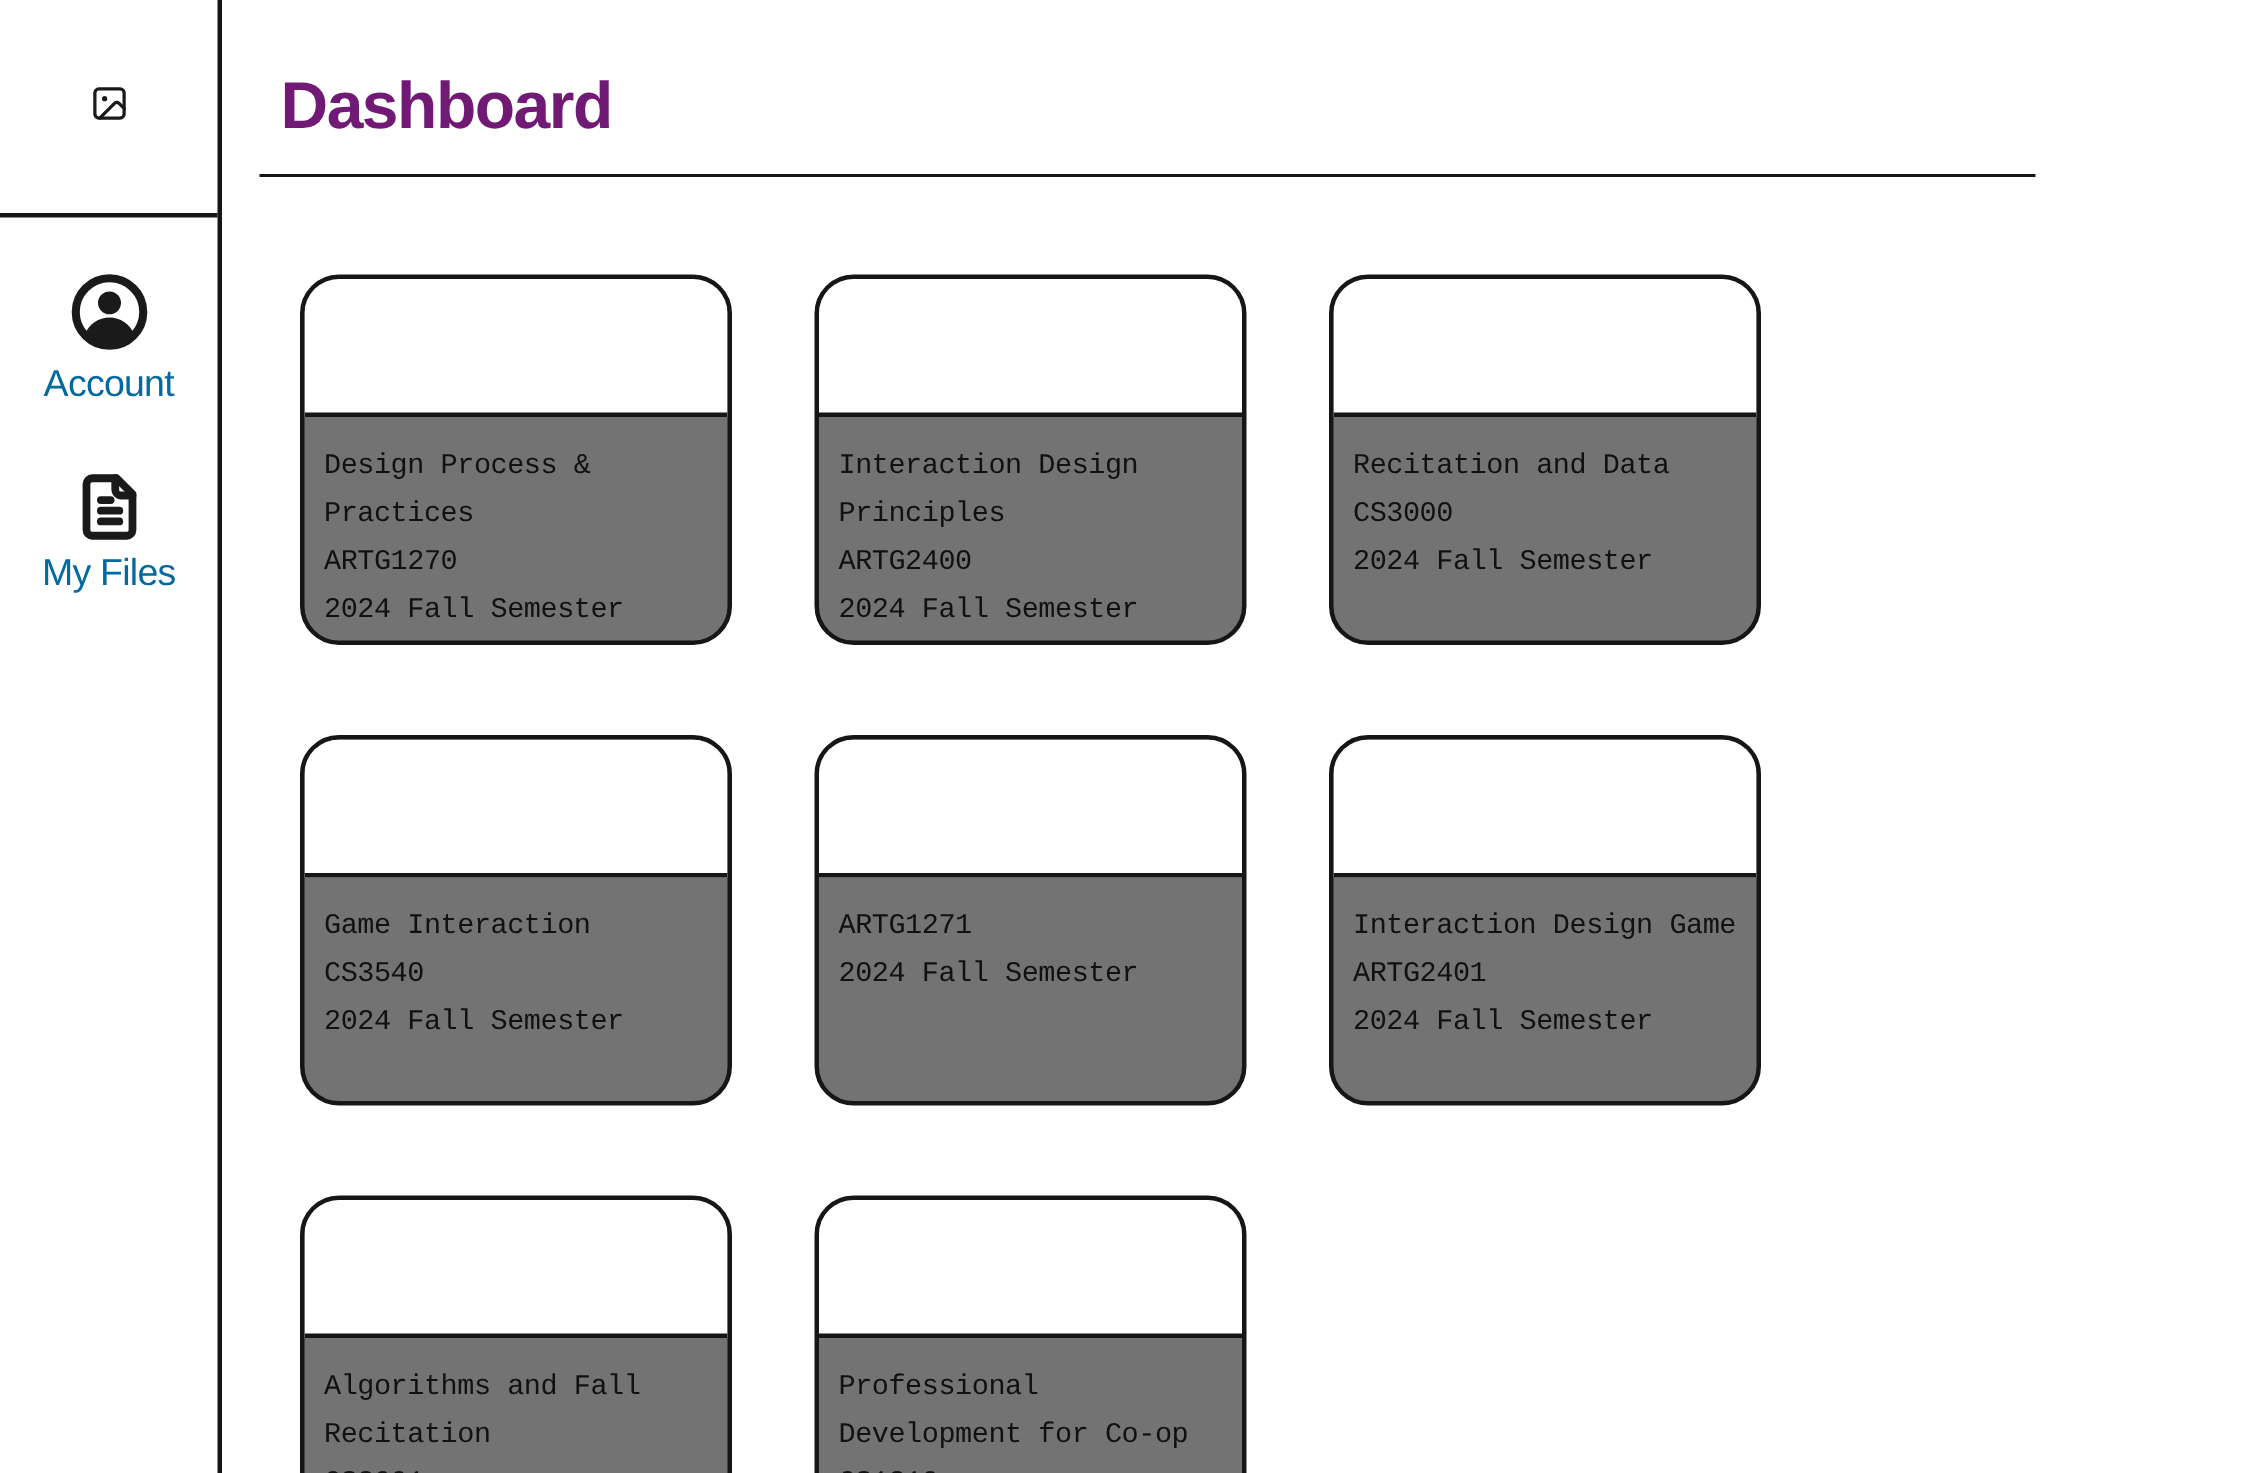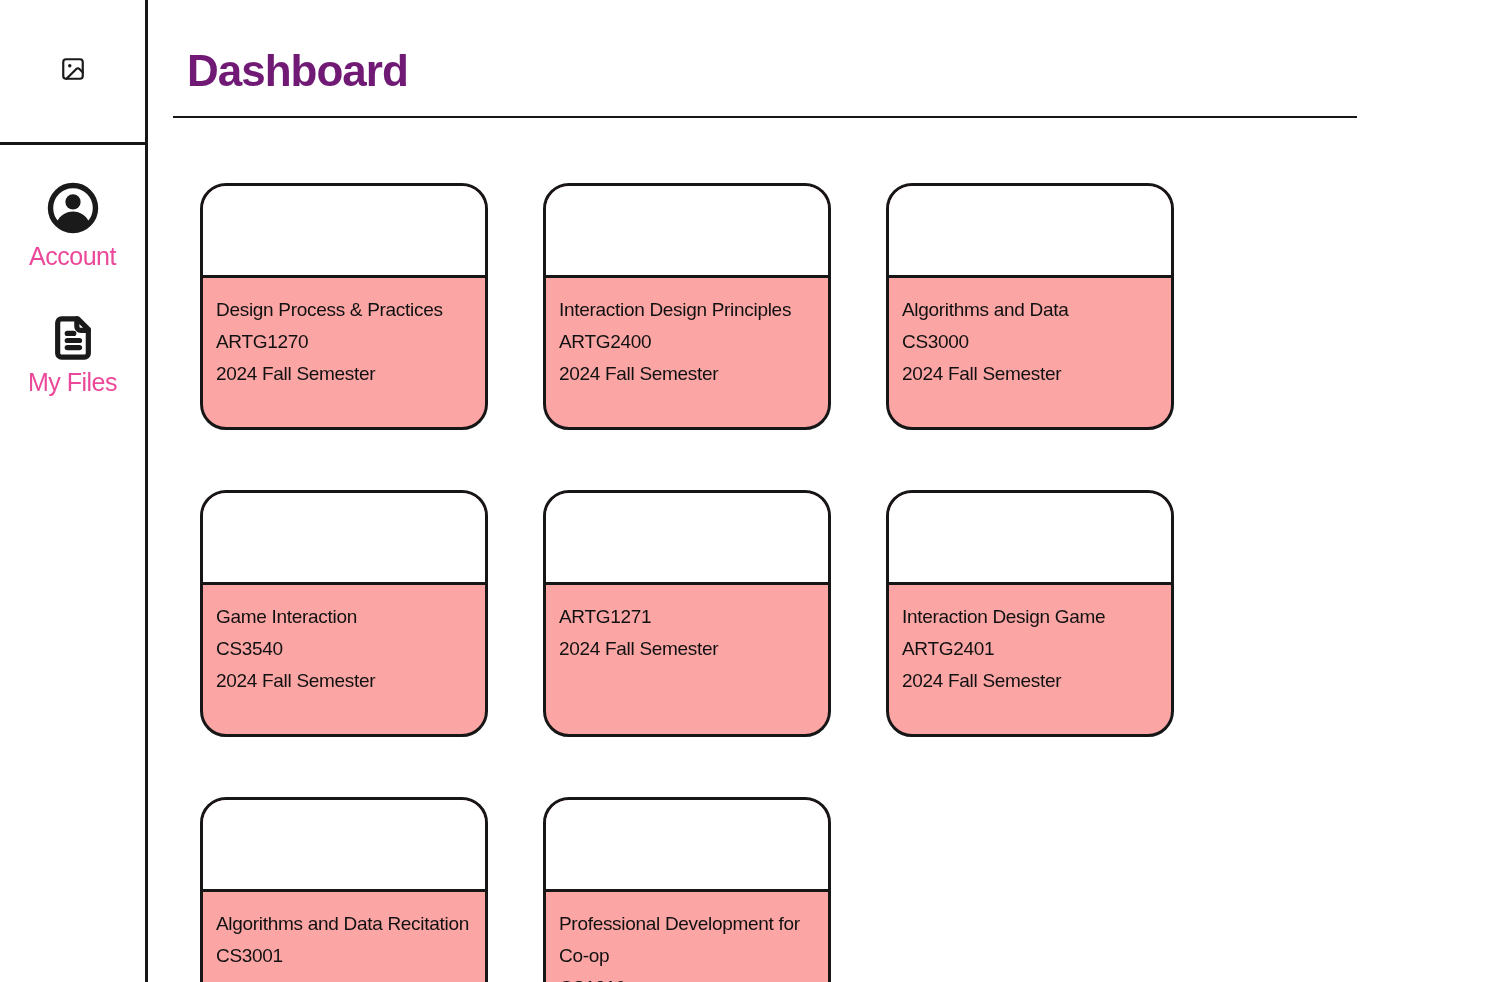--- a/index.html
+++ b/index.html
@@ -27,21 +27,21 @@
   .nav { display: flex; flex-direction: column; align-items: center; }
   .nav-item {
     display: flex; flex-direction: column; align-items: center;
     cursor: pointer;
   }
   .nav-item .icon { display: flex; align-items: center; justify-content: center; }
   .nav-label {
     margin-top: 7px;
     font-size: 25px;
     letter-spacing: -0.5px;
-    color: #ec4899;
+    color: #0369a1;
     white-space: nowrap;
   }
   .nav-item-account { margin-top: 36px; }
   .nav-item-files   { margin-top: 44px; text-align: center; }
   .nav-item-courses { margin-top: 40px; }
 
   
   .main {
     position: absolute; left: 148px; top: 0;
     width: 1364px; height: 982px;
@@ -65,24 +65,25 @@
     position: absolute; left: 52px; top: 183px;
     display: grid;
     grid-template-columns: repeat(3, 288px);
     grid-auto-rows: 247px;
     column-gap: 55px;
     row-gap: 60px;
   }
   .course-card {
     border: 3px solid #161616;
     border-radius: 26px;
-    background: #fca5a5;
+    background: #737373;
     display: flex; flex-direction: column;
     overflow: hidden;
     cursor: pointer;
+    font-family: Liberation Mono, monospace;
   }
   .card-image {
     height: 92px;
     flex: 0 0 92px;
     border-bottom: 3px solid #161616;
     background: #ffffff;
   }
   .card-body {
     padding: 16px 10px 0 13px;
     font-size: 19px;
@@ -157,21 +158,21 @@
       <div class="card-body">
         <div>Interaction Design Principles</div>
         <div>ARTG2400</div>
         <div>2024 Fall Semester</div>
       </div>
     </div>
 
     <div class="course-card">
       <div class="card-image"></div>
       <div class="card-body">
-        <div>Algorithms and Data</div>
+        <div>Recitation and Data</div>
         <div>CS3000</div>
         <div>2024 Fall Semester</div>
       </div>
     </div>
 
     <div class="course-card">
       <div class="card-image"></div>
       <div class="card-body">
         <div>Game Interaction</div>
         <div>CS3540</div>
@@ -192,21 +193,21 @@
       <div class="card-body">
         <div>Interaction Design Game</div>
         <div>ARTG2401</div>
         <div>2024 Fall Semester</div>
       </div>
     </div>
 
     <div class="course-card">
       <div class="card-image"></div>
       <div class="card-body">
-        <div>Algorithms and Data Recitation</div>
+        <div>Algorithms and Fall Recitation</div>
         <div>CS3001</div>
         <div></div>
       </div>
     </div>
 
     <div class="course-card">
       <div class="card-image"></div>
       <div class="card-body">
         <div>Professional Development for Co-op</div>
         <div>CS1210</div>

